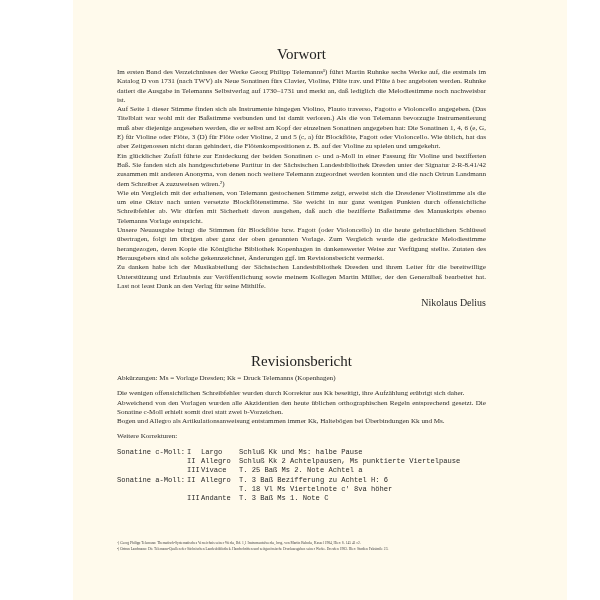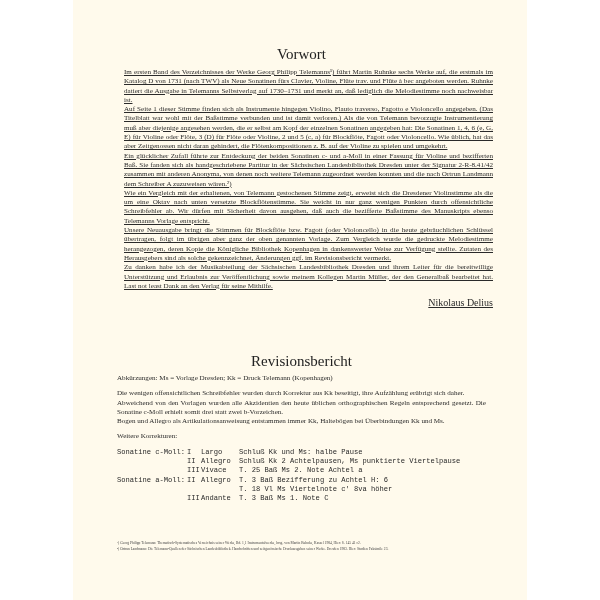--- a/index.html
+++ b/index.html
@@ -3,35 +3,36 @@
   <meta charset="utf-8">
   <style>
     html, body { margin: 0; padding: 0; }
     body {
       width: 600px; height: 600px; background: #ffffff; position: relative; overflow: hidden;
       font-family: "Liberation Serif", "DejaVu Serif", serif; color: #2a2a2a;
     }
     .page {
       position: absolute; left: 73px; top: 0; width: 454px; height: 600px;
       background: #fffaec;
+      padding-left: 40px;
     }
     .content {
       position: absolute; left: 44px; top: 0; width: 369px;
     }
     h1 {
       font-weight: normal; text-align: center; font-size: 15px; margin: 0;
       color: #222;
     }
     .h-vorwort { position: absolute; top: 46px; left: 0; width: 369px; }
     .h-revision { position: absolute; top: 345px; left: 0; width: 369px; margin-top: 8px; }
     .para {
       font-size: 7.1px; line-height: 9.3px; text-align: justify; margin: 0;
       color: #2b2b2b;
     }
-    .vorwort-body { position: absolute; top: 68px; left: 7px; width: 369px; text-decoration: underline; }
+    .vorwort-body { position: absolute; top: 68px; left: 0; width: 369px; }
     .signoff { text-align: right; font-size: 10px; margin-top: 6px; }
     .revision-body { position: absolute; top: 374px; left: 0; width: 369px; }
     .gap { height: 6px; }
     .corr-table { border-collapse: collapse; font-size: 7.1px; line-height: 9.3px; margin-top: 6px; }
     .corr-table td { padding: 0; vertical-align: top; white-space: nowrap; font-family: Liberation Mono, monospace; }
     .c-son { width: 70px; }
     .c-num { width: 14px; }
     .c-mov { width: 38px; }
     .footnotes { position: absolute; top: 541px; left: 0; width: 369px; font-size: 3.6px; line-height: 5px; color: #444; }
     .fn { margin: 0 0 1px 0; text-align: justify; }
@@ -50,21 +51,21 @@
       <p class="para">Ein glücklicher Zufall führte zur Entdeckung der beiden Sonatinen c- und a-Moll in einer Fassung für Violine und bezifferten Baß. Sie fanden sich als handgeschriebene Partitur in der Sächsischen Landesbibliothek Dresden unter der Signatur 2-R-8.41/42 zusammen mit anderen Anonyma, von denen noch weitere Telemann zugeordnet werden konnten und die nach Ortrun Landmann dem Schreiber A zuzuweisen wären.²)</p>
       <p class="para">Wie ein Vergleich mit der erhaltenen, von Telemann gestochenen Stimme zeigt, erweist sich die Dresdener Violinstimme als die um eine Oktav nach unten versetzte Blockflötenstimme. Sie weicht in nur ganz wenigen Punkten durch offensichtliche Schreibfehler ab. Wir dürfen mit Sicherheit davon ausgehen, daß auch die bezifferte Baßstimme des Manuskripts ebenso Telemanns Vorlage entspricht.</p>
       <p class="para">Unsere Neuausgabe bringt die Stimmen für Blockflöte bzw. Fagott (oder Violoncello) in die heute gebräuchlichen Schlüssel übertragen, folgt im übrigen aber ganz der oben genannten Vorlage. Zum Vergleich wurde die gedruckte Melodiestimme herangezogen, deren Kopie die Königliche Bibliothek Kopenhagen in dankenswerter Weise zur Verfügung stellte. Zutaten des Herausgebers sind als solche gekennzeichnet, Änderungen ggf. im Revisionsbericht vermerkt.</p>
       <p class="para">Zu danken habe ich der Musikabteilung der Sächsischen Landesbibliothek Dresden und ihrem Leiter für die bereitwillige Unterstützung und Erlaubnis zur Veröffentlichung sowie meinem Kollegen Martin Müller, der den Generalbaß bearbeitet hat. Last not least Dank an den Verlag für seine Mithilfe.</p>
       <p class="signoff">Nikolaus Delius</p>
     </div>
 
     <h1 class="h-revision">Revisionsbericht</h1>
 
     <div class="revision-body">
-      <p class="para">Abkürzungen: Ms = Vorlage Dresden; Kk = Druck Telemann (Kopenhagen)</p>
+      <p class="para">Abkürzungen: Ms = Vorlage Dresden; Kk = Druck Telemanns (Kopenhagen)</p>
       <div class="gap"></div>
       <p class="para">Die wenigen offensichtlichen Schreibfehler wurden durch Korrektur aus Kk beseitigt, ihre Aufzählung erübrigt sich daher.</p>
       <p class="para">Abweichend von den Vorlagen wurden alle Akzidentien den heute üblichen orthographischen Regeln entsprechend gesetzt. Die Sonatine c-Moll erhielt somit drei statt zwei b-Vorzeichen.</p>
       <p class="para">Bogen und Allegro als Artikulationsanweisung entstammen immer Kk, Haltebögen bei Überbindungen Kk und Ms.</p>
       <div class="gap"></div>
       <p class="para">Weitere Korrekturen:</p>
 
       <table class="corr-table">
         <tbody>
             <tr>

